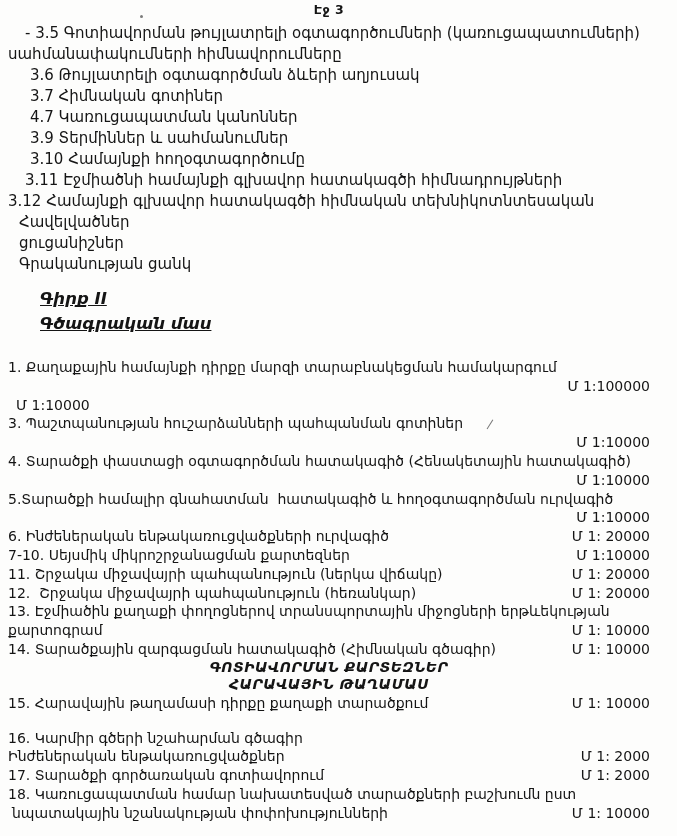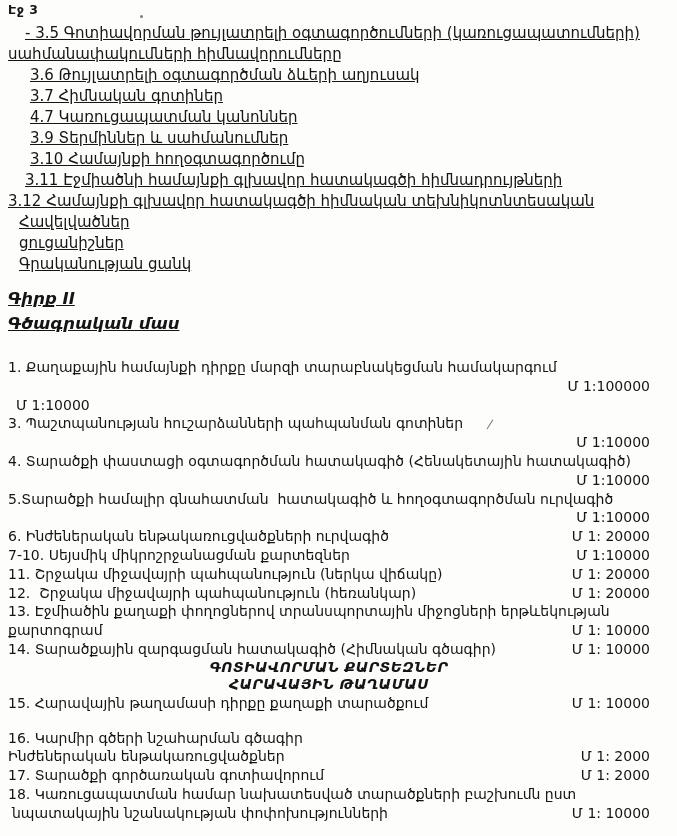--- a/index.html
+++ b/index.html
@@ -5,33 +5,33 @@
   html,body{margin:0;padding:0;}
   body{
     width:677px;height:836px;overflow:hidden;position:relative;
     background:#fdfdfc;color:#151515;
     font-family:"DejaVu Sans",sans-serif;
     box-sizing:border-box;
     padding:2px 27px 0 8px;
     -webkit-font-smoothing:none;
   }
   .page-label{
-    text-align:left;font-size:12.5px;font-weight:bold;line-height:16px;
+    text-align:center;font-size:12.5px;font-weight:bold;line-height:16px;
     letter-spacing:.5px;
   }
   .toc{margin-top:5px;font-size:15px;}
-  .toc-line{line-height:21px;white-space:nowrap;text-decoration:underline;}
+  .toc-line{line-height:21px;white-space:nowrap;}
   .ind-lg{padding-left:22px;}
   .ind-md{padding-left:17px;}
   .ind-sm{padding-left:11px;}
   .ind-xs{padding-left:4px;}
   .book-head{margin-top:11px;}
   .book-title,.book-subtitle{
     font-size:16.5px;font-weight:bold;font-style:italic;
-    text-decoration:underline;line-height:25px;display:inline-block;
+    text-decoration:underline;line-height:25px;display:inline-block;margin-left:32px;
   }
   .book-title-row{line-height:25px;}
   .drawings{margin-top:22px;font-size:14px;}
   .d-row{display:flex;justify-content:space-between;line-height:18.8px;}
   .d-lbl{flex:1;white-space:nowrap;overflow:visible;}
   .d-scale{white-space:nowrap;text-align:right;padding-left:8px;}
   .d-center{
     text-align:center;font-weight:bold;font-style:italic;
     font-size:14px;line-height:17.5px;letter-spacing:.4px;
   }

